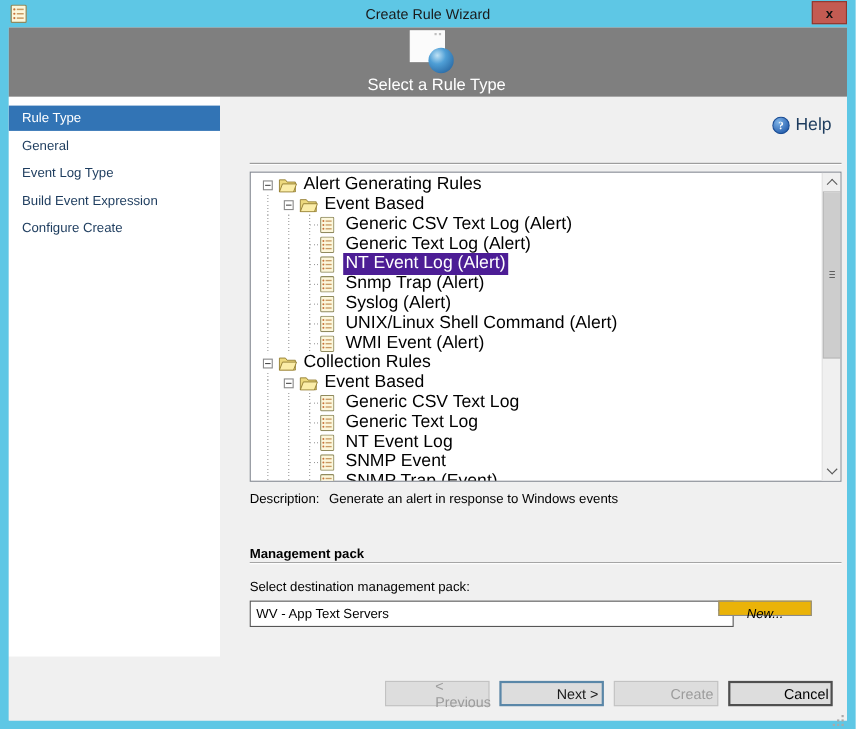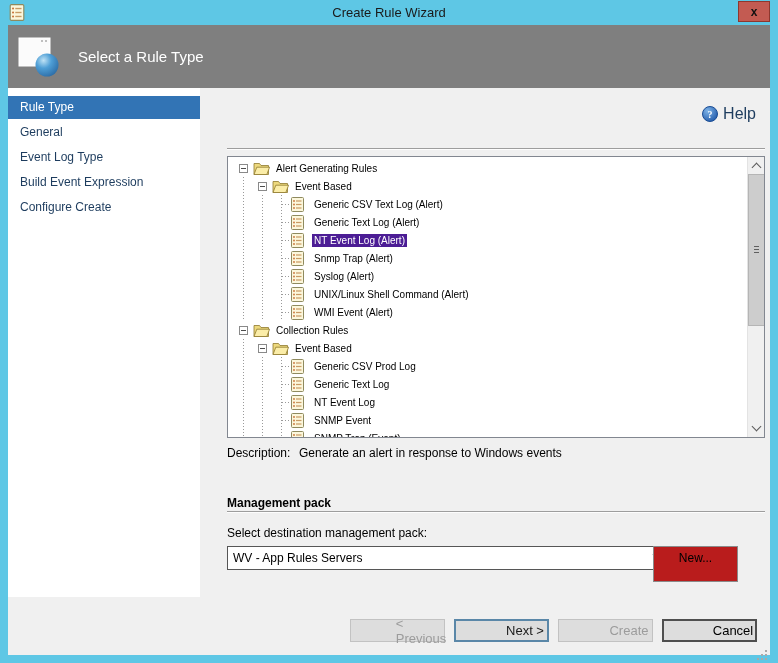--- a/index.html
+++ b/index.html
@@ -13,21 +13,21 @@
   .title-icon { position:absolute; left:9px; top:4px; width:16px; height:17px; }
   .title-text { width:100%; text-align:center; font-size:13px; color:#1a1a1a; }
   .close-btn { position:absolute; right:8px; top:1px; width:32px; height:21px;
                background:#C35B52; border:1px solid #8E372E; display:flex; align-items:center; justify-content:center;
                color:#111; font-weight:bold; font-size:12px; line-height:1; }
 
   
   .frame { position:absolute; left:8px; top:25px; width:762px; height:630px; background:#F0F0F0; }
 
   
-  .hdr { position:absolute; left:0; top:0; width:762px; height:63px; background:#7F7F7F; display:flex; align-items:center; }
+  .hdr { position:absolute; left:0; top:0; width:762px; height:63px; background:#7F7F7F; display:flex; align-items:center;flex-direction:column; }
   .hdr-icon { margin-left:8px; width:46px; height:44px; }
   .hdr-title { margin-left:16px; color:#FFFFFF; font-size:15px; }
 
   
   .sidebar { position:absolute; left:0; top:63px; width:192px; height:509px; background:#FFFFFF; padding-top:8px; }
   .sb-item { height:23px; line-height:23px; margin-bottom:2px; padding-left:12px; color:#1D3C5E; font-size:12px; cursor:default; }
   .sb-item.selected { background:#3274B5; color:#FFFFFF; }
 
   
   .main { position:absolute; left:192px; top:63px; width:570px; height:509px; background:#F0F0F0; }
@@ -52,21 +52,21 @@
   .connector { width:19px; align-self:stretch; flex:0 0 19px;
            background:
              repeating-linear-gradient(to bottom,#9A9A9A 0 1px,transparent 1px 3px),
              repeating-linear-gradient(to right,#9A9A9A 0 1px,transparent 1px 3px);
            background-size:1px 100%,9px 1px; background-repeat:no-repeat,no-repeat;
            background-position:9px 0,10px 9px; }
   .exp-cell { width:19px; flex:0 0 19px; display:flex; align-items:center; justify-content:center; }
   .exp { position:relative; width:9px; height:9px; border:1px solid #898989; background:#FFFFFF; }
   .exp::after { content:''; position:absolute; left:1px; right:1px; top:3px; height:1px; background:#4D4D4D; }
   .t-icon { width:17px; flex:0 0 17px; height:16px; margin-right:4px; display:flex; align-items:center; }
-  .t-label { font-size:10px; padding:1px 2px; color:#000;text-align:right; }
+  .t-label { font-size:16px; padding:1px 2px; color:#000;text-align:right; }
   .t-label.selected { background:#4c1d95; color:#FFFFFF; }
 
   
   .vscroll { position:absolute; right:0; top:0; bottom:0; width:17px; background:#F0F0F0; border-left:1px solid #E3E3E3; }
   .sb-btn { position:absolute; left:0; width:17px; height:17px; display:flex; align-items:center; justify-content:center; }
   .sb-up { top:0; } .sb-down { bottom:0; }
   .chev { width:7px; height:7px; border-right:1.4px solid #5B5B5B; border-bottom:1.4px solid #5B5B5B; }
   .chev.up { transform:rotate(-135deg); margin-top:4px; }
   .chev.down { transform:rotate(45deg); margin-bottom:4px; }
   .sb-thumb { position:absolute; left:0; top:17px; width:17px; height:152px; background:#CDCDCD; border:1px solid #B5B5B5;
@@ -79,22 +79,22 @@
   .desc-text { }
 
   .mp-head { top:408px; }
   .sep2 { top:423px; }
   .mp-select-label { position:absolute; left:27px; top:438px; }
   .combo { position:absolute; left:27px; top:458px; width:440px; height:24px; background:#FFFFFF;
            border:1px solid #565656; display:flex; align-items:center; padding-left:5px; }
   .combo-value { flex:1; font-size:12px; }
   .combo-arrow { width:18px; display:flex; align-items:center; justify-content:center; }
   .combo-arrow .chev { margin-top:-3px; border-color:#3B3B3B; }
-  .new-btn { position:absolute; left:453px; top:458px; width:85px; height:36px; background:#b91c1c;
-             border:1px solid #8A8A8A; font-size:12px; color:#000; text-align:center; line-height:22px; }
+  .new-btn { position:absolute; left:453px; top:458px; width:85px; height:14px; background:#eab308;
+             border:1px solid #8A8A8A; font-size:12px; color:#000; text-align:center; line-height:22px;font-style:italic; }
 
   
   .footer { position:absolute; left:0; top:572px; width:762px; height:58px; background:#F0F0F0; }
   .btn-row { position:absolute; right:13px; top:22px; display:flex; gap:9px; }
   .wbtn { width:95px; height:23px; background:#DDDDDD; font-size:13px; display:flex; align-items:center; justify-content:center;padding-left:47px; }
   .wbtn.disabled { border:1px solid #C2C2C2; color:#9C9C9C; }
   .wbtn.focused { border:2px solid #5A87A8; color:#1a1a1a; }
   .wbtn.enabled { border:2px solid #4F4F4F; color:#000; }
   .grip { position:absolute; right:3px; bottom:3px; width:2px; height:2px; background:#A9A9A9;
           box-shadow:-4px 4px 0 #A9A9A9, 0 4px 0 #A9A9A9, -8px 8px 0 #A9A9A9, -4px 8px 0 #A9A9A9, 0 8px 0 #A9A9A9; }
@@ -347,21 +347,21 @@
                 <svg width="13" height="15" viewBox="0 0 13 15">
                   <rect x="0.5" y="0.5" width="12" height="14" rx="1" fill="#FCF7DC" stroke="#8F8A5E"></rect>
                   <circle cx="3" cy="4" r="0.9" fill="#C87137"></circle>
                   <rect x="5" y="3.4" width="5.5" height="1.2" fill="#C89B64"></rect>
                   <circle cx="3" cy="7.5" r="0.9" fill="#C87137"></circle>
                   <rect x="5" y="6.9" width="5.5" height="1.2" fill="#C89B64"></rect>
                   <circle cx="3" cy="11" r="0.9" fill="#C87137"></circle>
                   <rect x="5" y="10.4" width="5.5" height="1.2" fill="#C89B64"></rect>
                 </svg>
               </span>
-              <span class="t-label">Generic CSV Prod Log</span>
+              <span class="t-label">Generic CSV Text Log</span>
             </div>
             <div class="tree-row">
               <span class="guide"></span>
               <span class="guide"></span>
               <span class="connector"></span>
               <span class="t-icon">
                 <svg width="13" height="15" viewBox="0 0 13 15">
                   <rect x="0.5" y="0.5" width="12" height="14" rx="1" fill="#FCF7DC" stroke="#8F8A5E"></rect>
                   <circle cx="3" cy="4" r="0.9" fill="#C87137"></circle>
                   <rect x="5" y="3.4" width="5.5" height="1.2" fill="#C89B64"></rect>
@@ -440,21 +440,21 @@
         <span class="desc-label">Description:</span>
         <span class="desc-text">Generate an alert in response to Windows events</span>
       </div>
 
       <div class="section-head mp-head">Management pack</div>
       <div class="sep sep2"></div>
 
       <div class="mp-select-label">Select destination management pack:</div>
 
       <div class="combo">
-        <span class="combo-value">WV - App Rules Servers</span>
+        <span class="combo-value">WV - App Text Servers</span>
         <span class="combo-arrow">
             <span class="chev down"></span>
           </span>
       </div>
       <div class="new-btn">New...</div>
     </div>
 
     <div class="footer">
       <div class="btn-row">
           <div class="wbtn disabled">&lt; Previous</div>

